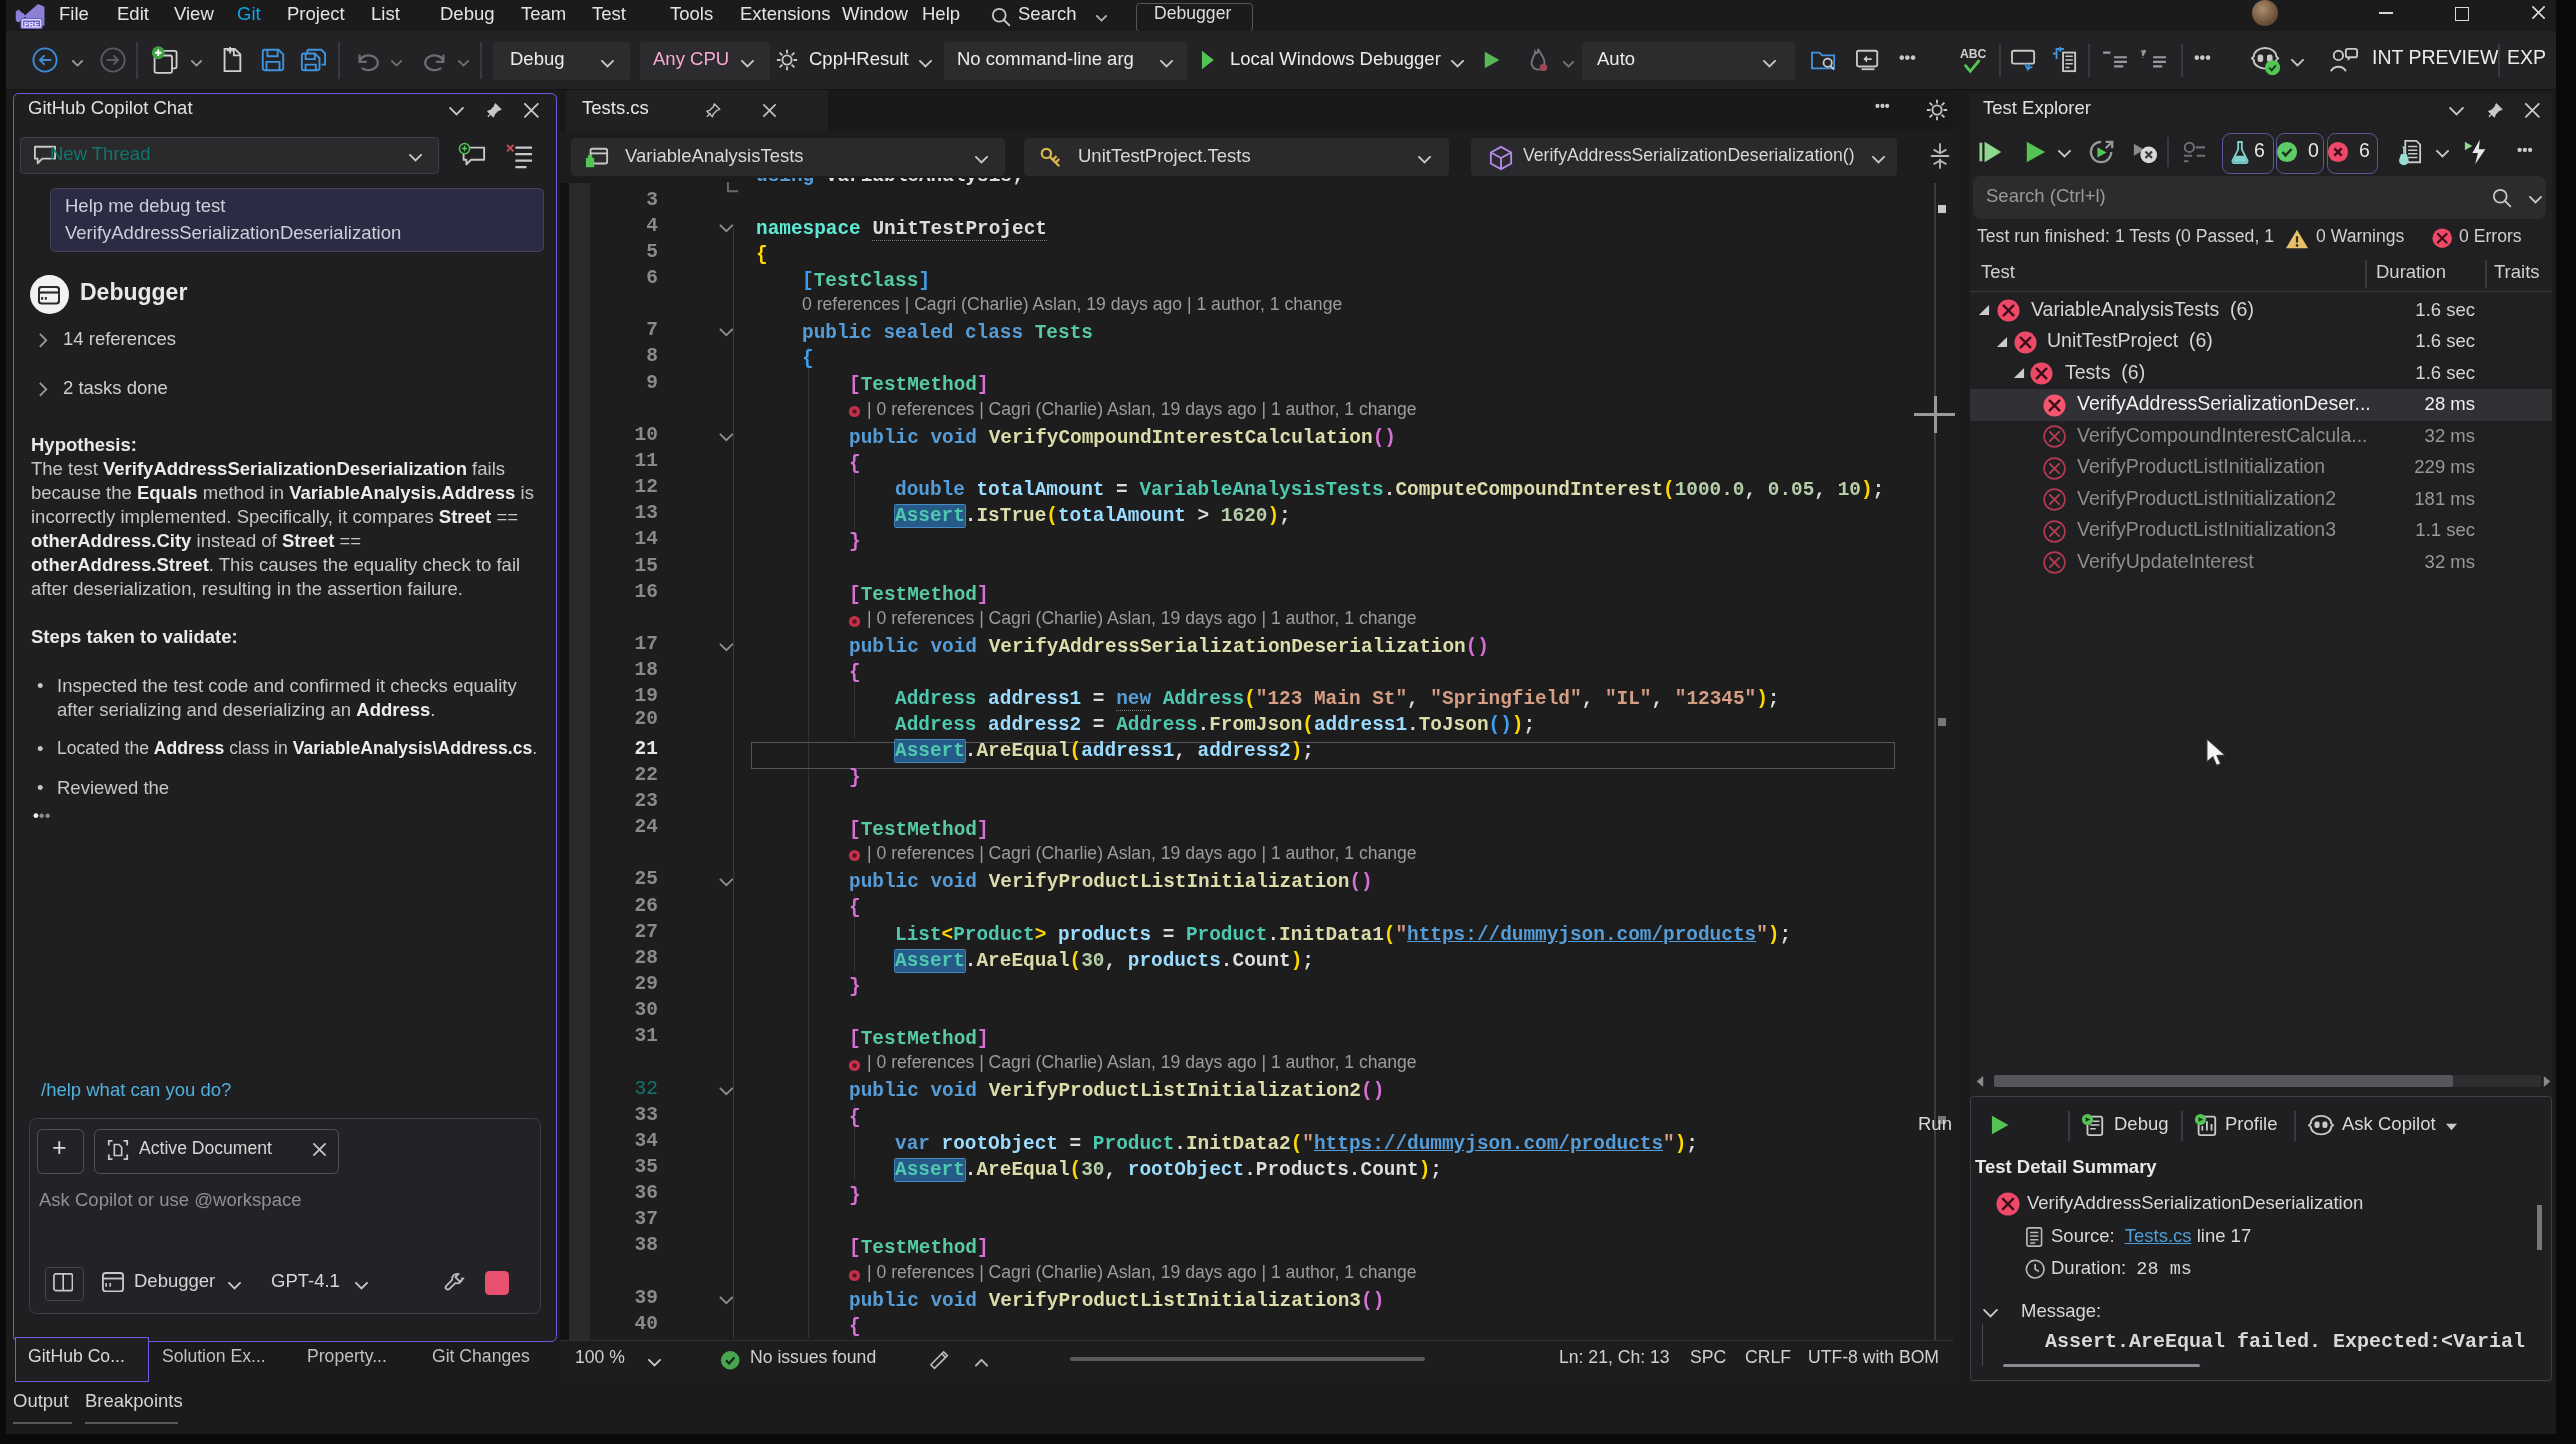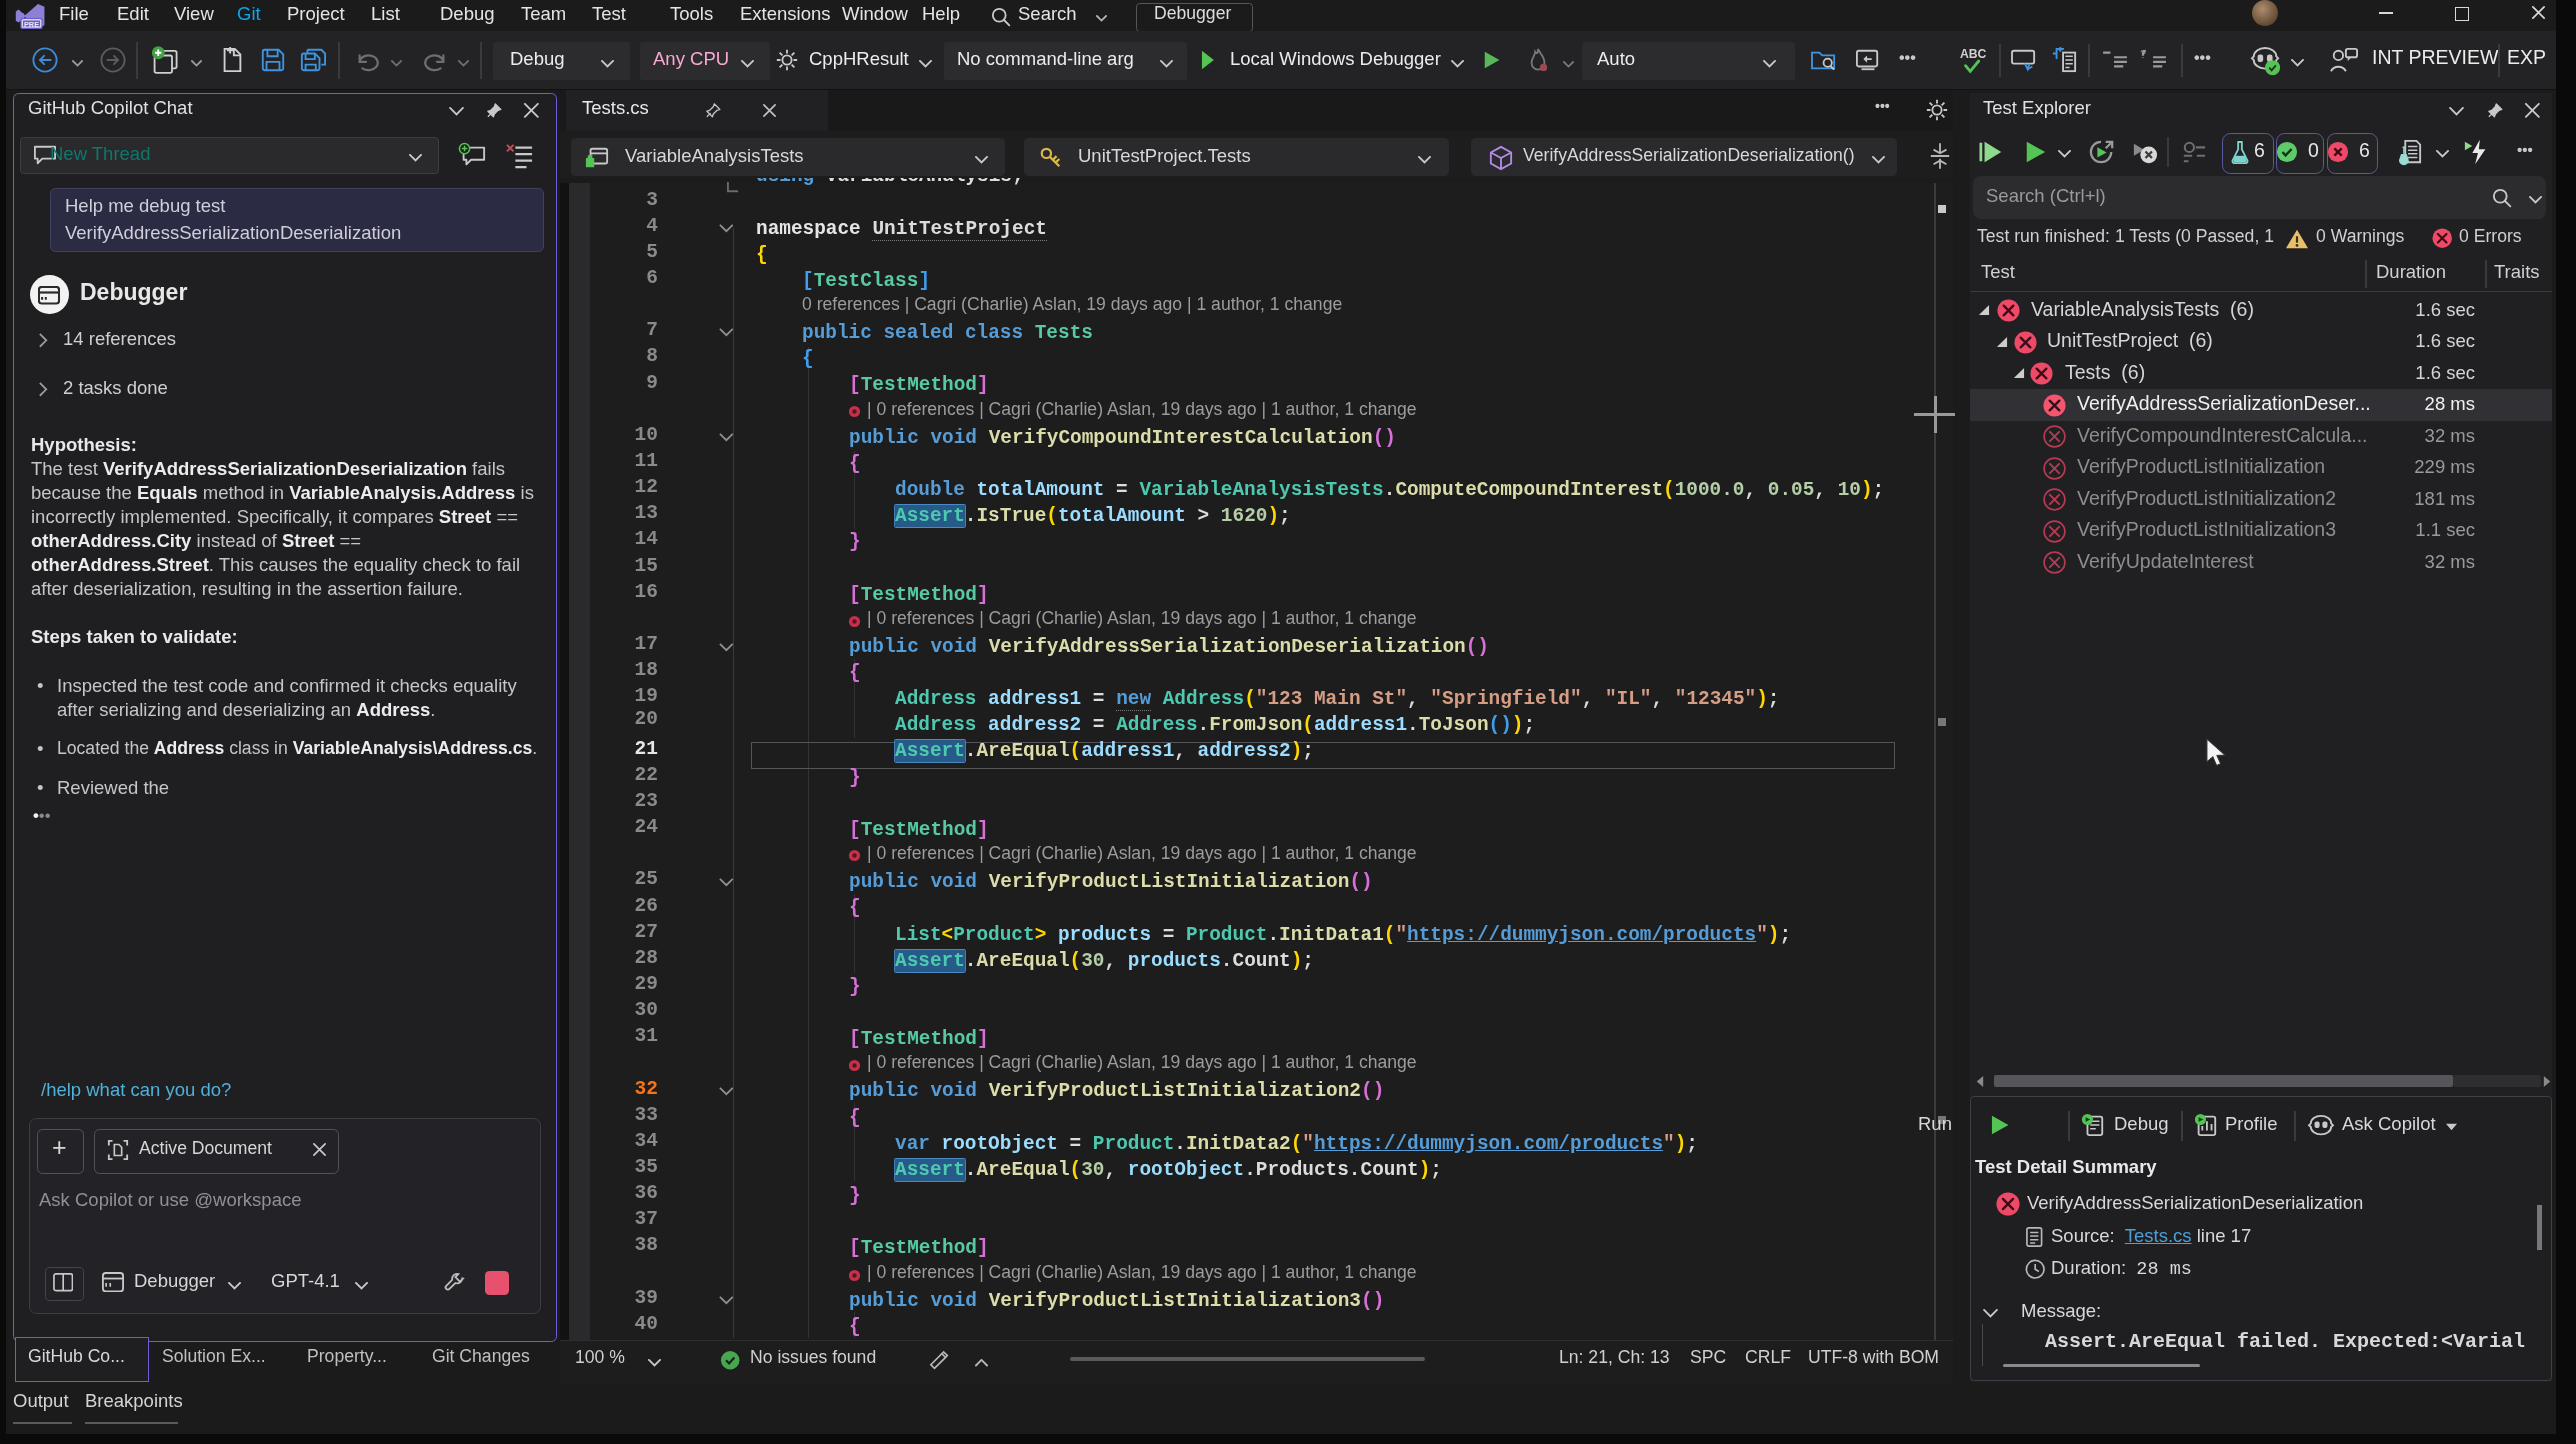--- a/index.html
+++ b/index.html
@@ -345,21 +345,21 @@
 <div class="a m" style="right:1918px;top:764px;font-size:19.5px;color:#8a8a8a;font-weight:700;white-space:pre;">22</div>
 <div class="a m" style="right:1918px;top:790px;font-size:19.5px;color:#8a8a8a;font-weight:700;white-space:pre;">23</div>
 <div class="a m" style="right:1918px;top:816px;font-size:19.5px;color:#8a8a8a;font-weight:700;white-space:pre;">24</div>
 <div class="a m" style="right:1918px;top:868px;font-size:19.5px;color:#8a8a8a;font-weight:700;white-space:pre;">25</div>
 <div class="a m" style="right:1918px;top:895px;font-size:19.5px;color:#8a8a8a;font-weight:700;white-space:pre;">26</div>
 <div class="a m" style="right:1918px;top:921px;font-size:19.5px;color:#8a8a8a;font-weight:700;white-space:pre;">27</div>
 <div class="a m" style="right:1918px;top:947px;font-size:19.5px;color:#8a8a8a;font-weight:700;white-space:pre;">28</div>
 <div class="a m" style="right:1918px;top:973px;font-size:19.5px;color:#8a8a8a;font-weight:700;white-space:pre;">29</div>
 <div class="a m" style="right:1918px;top:999px;font-size:19.5px;color:#8a8a8a;font-weight:700;white-space:pre;">30</div>
 <div class="a m" style="right:1918px;top:1025px;font-size:19.5px;color:#8a8a8a;font-weight:700;white-space:pre;">31</div>
-<div class="a m" style="right:1918px;top:1078px;font-size:19.5px;color:#f97316;font-weight:700;white-space:pre;">32</div>
+<div class="a m" style="right:1918px;top:1078px;font-size:19.5px;color:#0f766e;font-weight:400;white-space:pre;">32</div>
 <div class="a m" style="right:1918px;top:1104px;font-size:19.5px;color:#8a8a8a;font-weight:700;white-space:pre;">33</div>
 <div class="a m" style="right:1918px;top:1130px;font-size:19.5px;color:#8a8a8a;font-weight:700;white-space:pre;">34</div>
 <div class="a m" style="right:1918px;top:1156px;font-size:19.5px;color:#8a8a8a;font-weight:700;white-space:pre;">35</div>
 <div class="a m" style="right:1918px;top:1182px;font-size:19.5px;color:#8a8a8a;font-weight:700;white-space:pre;">36</div>
 <div class="a m" style="right:1918px;top:1208px;font-size:19.5px;color:#8a8a8a;font-weight:700;white-space:pre;">37</div>
 <div class="a m" style="right:1918px;top:1234px;font-size:19.5px;color:#8a8a8a;font-weight:700;white-space:pre;">38</div>
 <div class="a m" style="right:1918px;top:1287px;font-size:19.5px;color:#8a8a8a;font-weight:700;white-space:pre;">39</div>
 <div class="a m" style="right:1918px;top:1313px;font-size:19.5px;color:#8a8a8a;font-weight:700;white-space:pre;">40</div>
 <svg class="a" style="left:718px;top:223px" width="16.7" height="11" viewBox="0 0 18 12">
     <path d="M2 2 L9 9 L16 2" fill="none" stroke="#8f8f8f" stroke-width="2"></path>
@@ -384,21 +384,21 @@
   </svg>
 <div class="a" style="left:733px;top:228px;width:0.9px;height:1110px;background:#3a3a3c"></div>
 <div class="a" style="left:808px;top:347px;width:0.9px;height:991px;background:#323234"></div>
 <div class="a" style="left:854px;top:451px;width:0.9px;height:78px;background:#323234"></div>
 <div class="a" style="left:854px;top:659px;width:0.9px;height:79px;background:#323234"></div>
 <div class="a" style="left:854px;top:894px;width:0.9px;height:79px;background:#323234"></div>
 <div class="a" style="left:854px;top:1103px;width:0.9px;height:78px;background:#323234"></div>
 <div class="a" style="left:854px;top:1312px;width:0.9px;height:26px;background:#323234"></div>
 <div class="a" style="left:751px;top:742px;width:1142px;height:25px;border:1.4px solid #55555c"></div>
 <div class="a m" style="left:756px;top:163px;height:26px;line-height:26px;font-size:19.4px;font-weight:700;white-space:pre"><span style="color:#569CD6;">using</span><span style="color:#DCDCDC;"> VariableAnalysis;</span></div>
-<div class="a m" style="left:756px;top:216px;height:26px;line-height:26px;font-size:19.4px;font-weight:700;white-space:pre"><span style="color:#e5e5e5;">namespace</span><span style="color:#DCDCDC;"> </span><span style="color:#DCDCDC;border-bottom:1.9px dotted #7a7a7a">UnitTestProject</span></div>
+<div class="a m" style="left:756px;top:216px;height:26px;line-height:26px;font-size:19.4px;font-weight:700;white-space:pre"><span style="color:#5eead4;">namespace</span><span style="color:#DCDCDC;"> </span><span style="color:#DCDCDC;border-bottom:1.9px dotted #7a7a7a">UnitTestProject</span></div>
 <div class="a m" style="left:756px;top:242px;height:26px;line-height:26px;font-size:19.4px;font-weight:700;white-space:pre"><span style="color:#FFD700;">{</span></div>
 <div class="a m" style="left:802px;top:268px;height:26px;line-height:26px;font-size:19.4px;font-weight:700;white-space:pre"><span style="color:#3E9EEE;">[</span><span style="color:#57C9A4;">TestClass</span><span style="color:#3E9EEE;">]</span></div>
 <div class="a s" style="left:802px;top:294px;font-size:17.6px;color:#9c9c9c;font-weight:400;white-space:pre;">0 references | Cagri (Charlie) Aslan, 19 days ago | 1 author, 1 change</div>
 <div class="a m" style="left:802px;top:320px;height:26px;line-height:26px;font-size:19.4px;font-weight:700;white-space:pre"><span style="color:#569CD6;">public sealed class</span><span style="color:#DCDCDC;"> </span><span style="color:#57C9A4;">Tests</span></div>
 <div class="a m" style="left:802px;top:346px;height:26px;line-height:26px;font-size:19.4px;font-weight:700;white-space:pre"><span style="color:#3E9EEE;">{</span></div>
 <div class="a m" style="left:849px;top:372px;height:26px;line-height:26px;font-size:19.4px;font-weight:700;white-space:pre"><span style="color:#D670D6;">[</span><span style="color:#57C9A4;">TestMethod</span><span style="color:#D670D6;">]</span></div>
 <svg class="a" style="left:848px;top:405px" width="13" height="13" viewBox="0 0 14 14">
     <circle cx="7" cy="7" r="6" fill="#c4314b"></circle>
     <circle cx="7" cy="7" r="2.4" fill="#5a1420"></circle>
   </svg>

